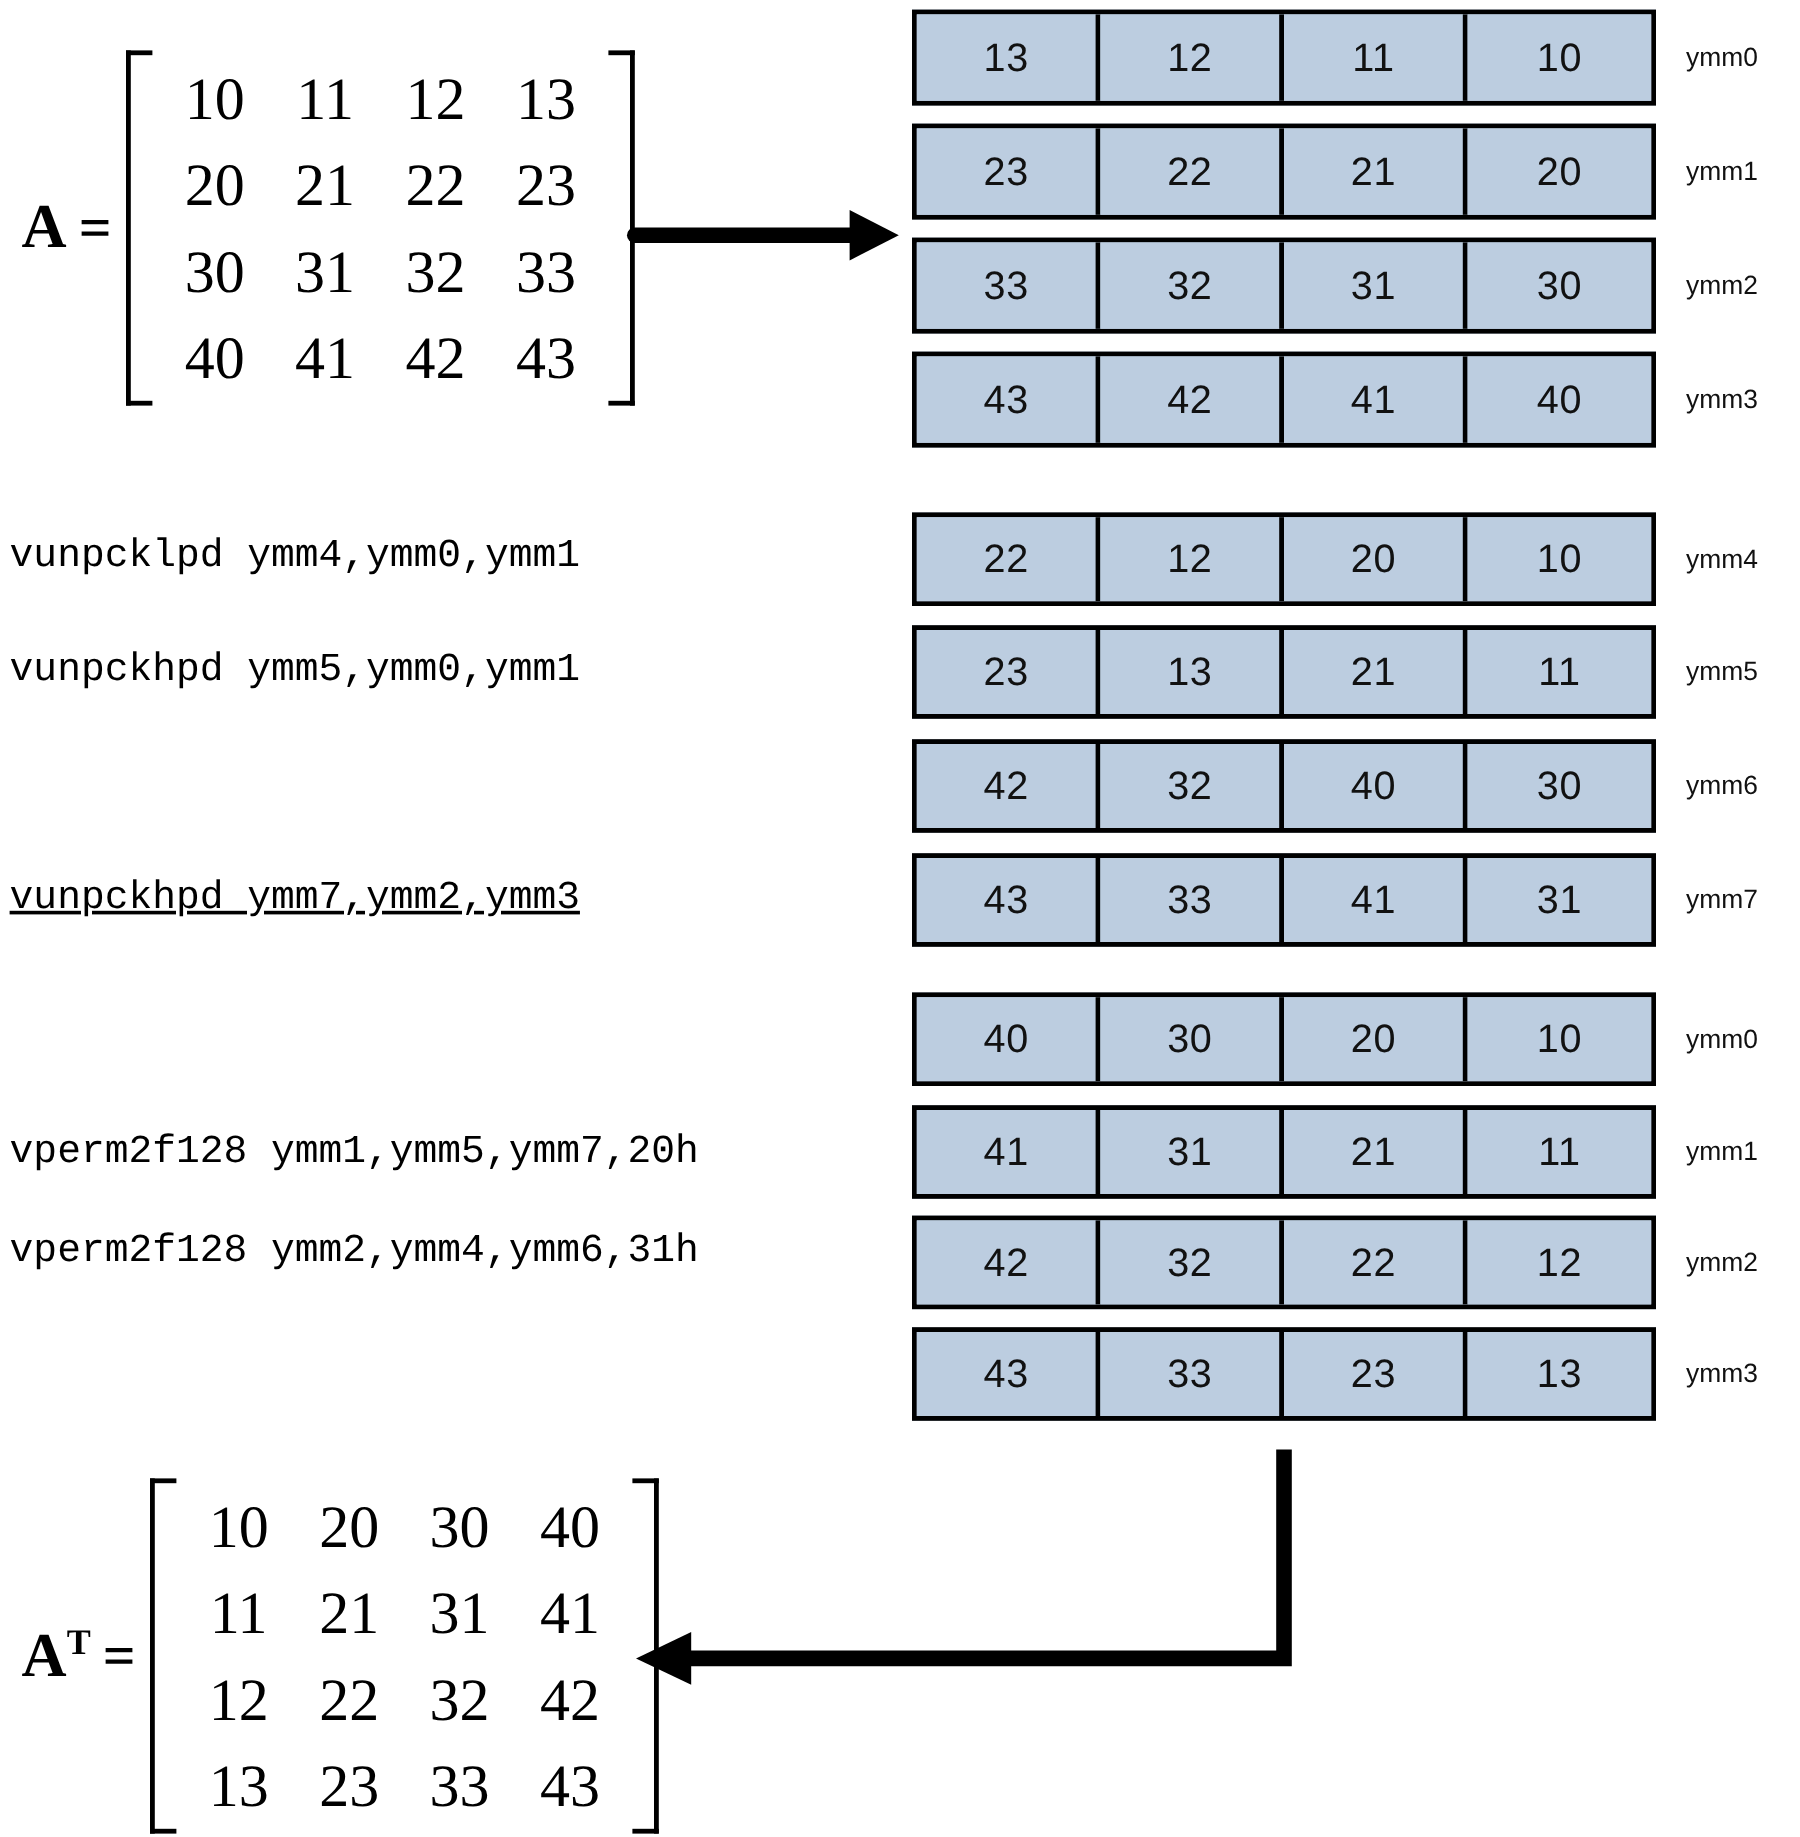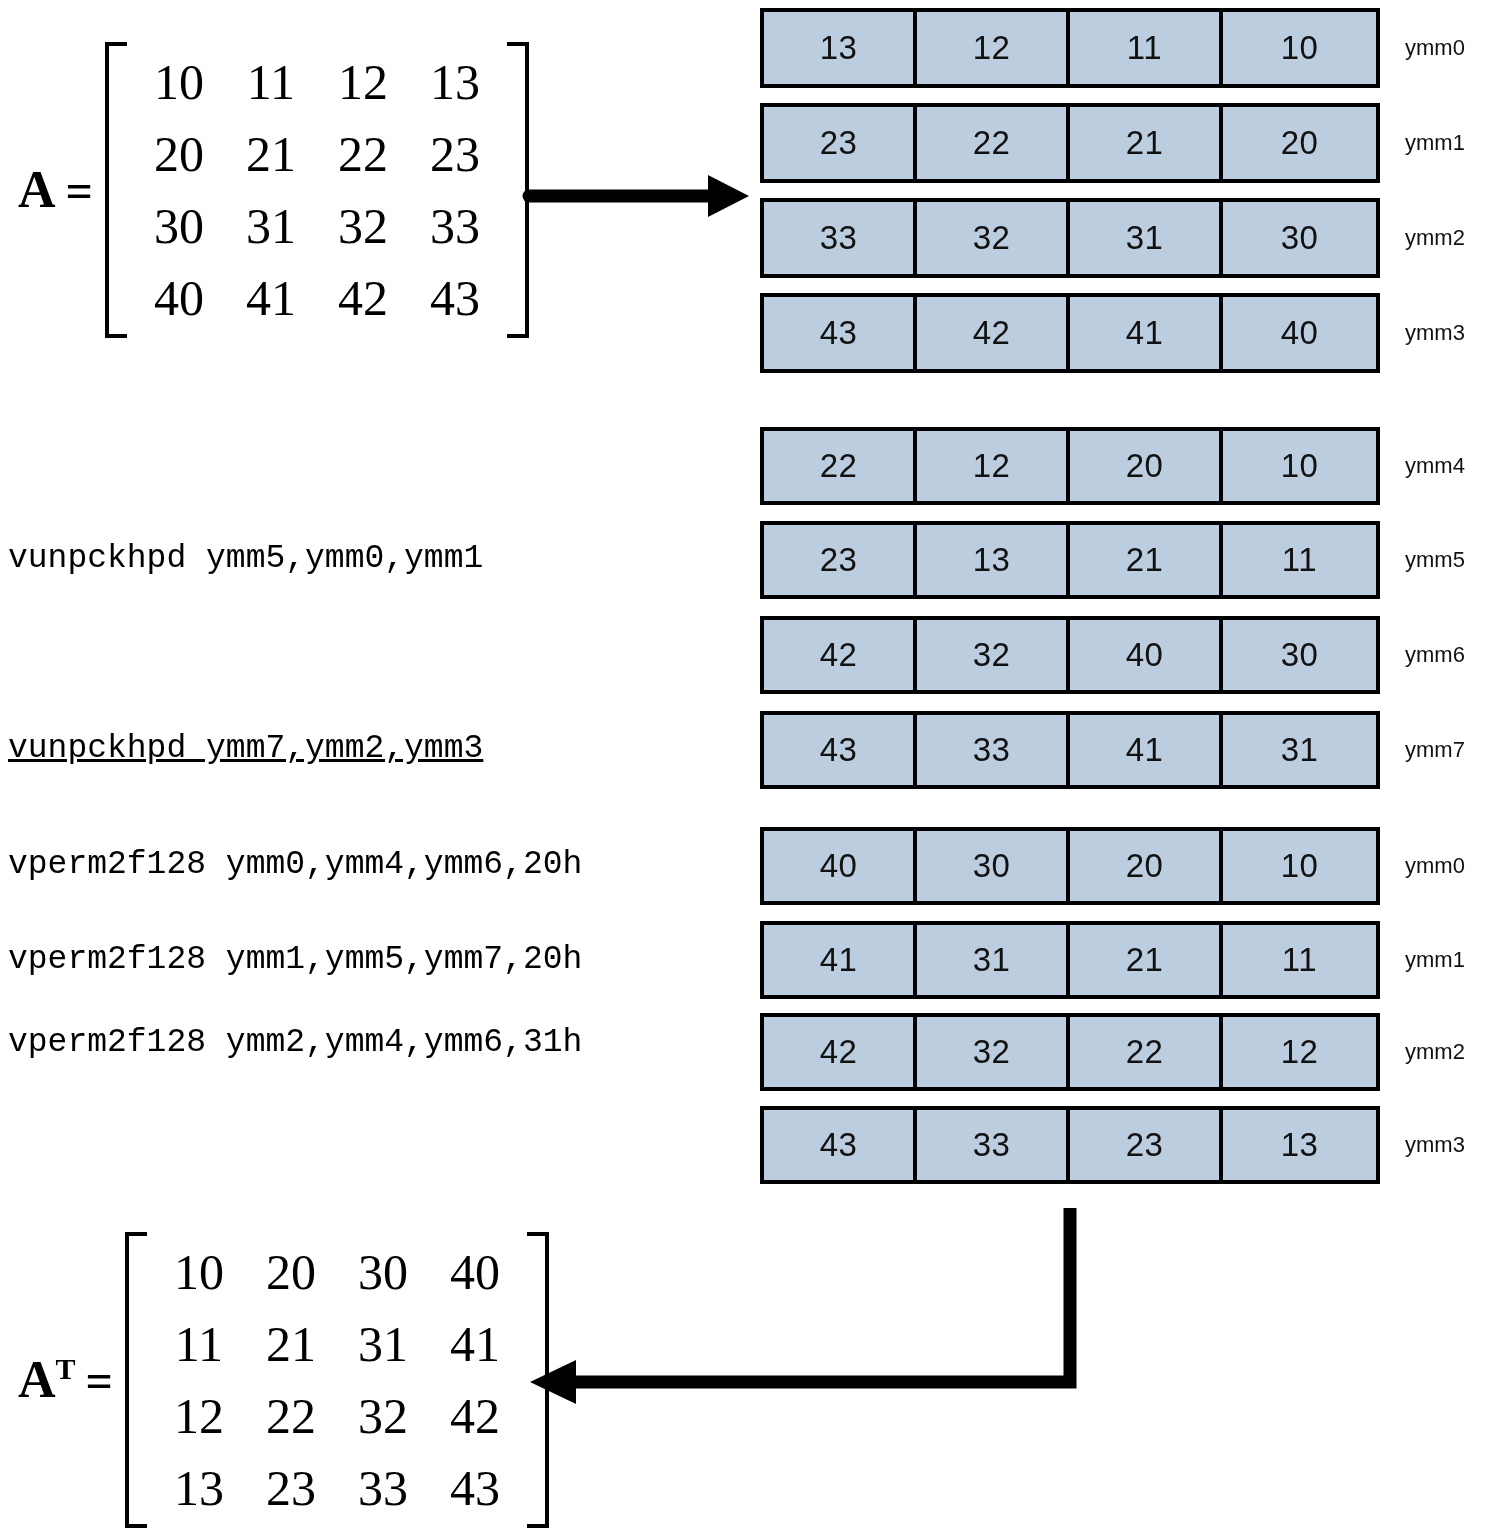--- a/index.html
+++ b/index.html
@@ -182,20 +182,21 @@
   <div class="reg-row" style="left:760px; top:293px; width:900px; height:80px;">
     <div class="reg-boxes" style="height:80px;">
       <div class="reg-cell">43</div>
       <div class="reg-cell">42</div>
       <div class="reg-cell">41</div>
       <div class="reg-cell">40</div>
     </div>
     <div class="reg-name">ymm3</div>
   </div>
 
+  <div class="instr" style="left:8px; top:445px;">vunpcklpd ymm4,ymm0,ymm1</div>
   <div class="instr" style="left:8px; top:540px;">vunpckhpd ymm5,ymm0,ymm1</div>
   <div class="instr" style="left:8px; top:730px;text-decoration:underline;">vunpckhpd ymm7,ymm2,ymm3</div>
 
   <div class="reg-row" style="left:760px; top:427px; width:900px; height:78px;">
     <div class="reg-boxes" style="height:78px;">
       <div class="reg-cell">22</div>
       <div class="reg-cell">12</div>
       <div class="reg-cell">20</div>
       <div class="reg-cell">10</div>
     </div>
@@ -225,21 +226,20 @@
   <div class="reg-row" style="left:760px; top:711px; width:900px; height:78px;">
     <div class="reg-boxes" style="height:78px;">
       <div class="reg-cell">43</div>
       <div class="reg-cell">33</div>
       <div class="reg-cell">41</div>
       <div class="reg-cell">31</div>
     </div>
     <div class="reg-name">ymm7</div>
   </div>
 
-  <div class="instr" style="left:8px; top:846px;">vperm2f128 ymm0,ymm4,ymm6,20h</div>
   <div class="instr" style="left:8px; top:941px;">vperm2f128 ymm1,ymm5,ymm7,20h</div>
   <div class="instr" style="left:8px; top:1024px;">vperm2f128 ymm2,ymm4,ymm6,31h</div>
 
   <div class="reg-row" style="left:760px; top:827px; width:900px; height:78px;">
     <div class="reg-boxes" style="height:78px;">
       <div class="reg-cell">40</div>
       <div class="reg-cell">30</div>
       <div class="reg-cell">20</div>
       <div class="reg-cell">10</div>
     </div>

